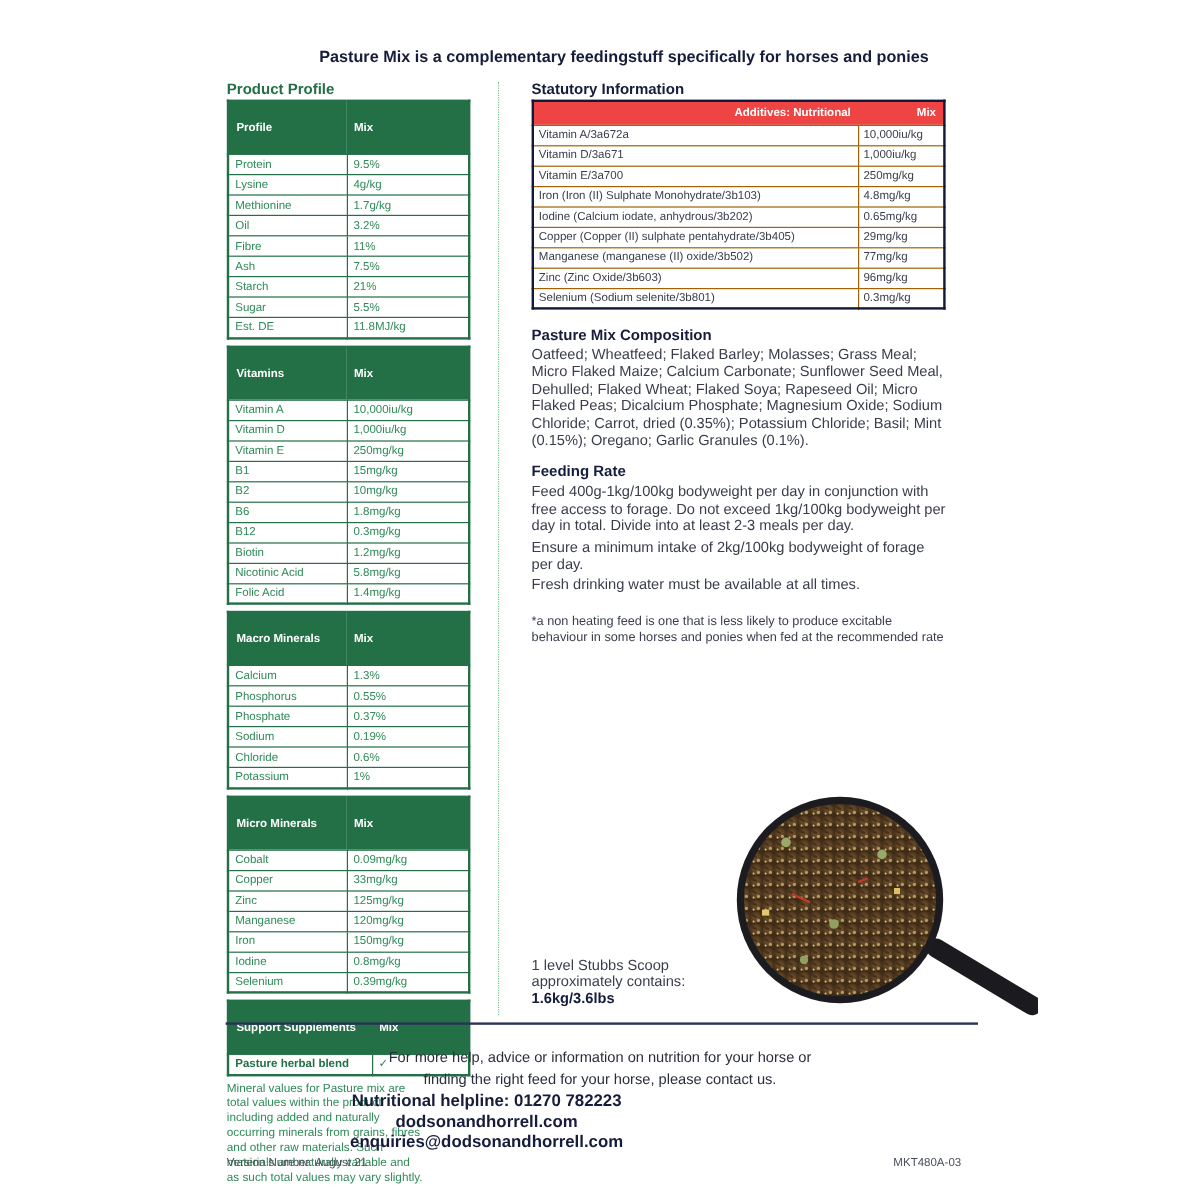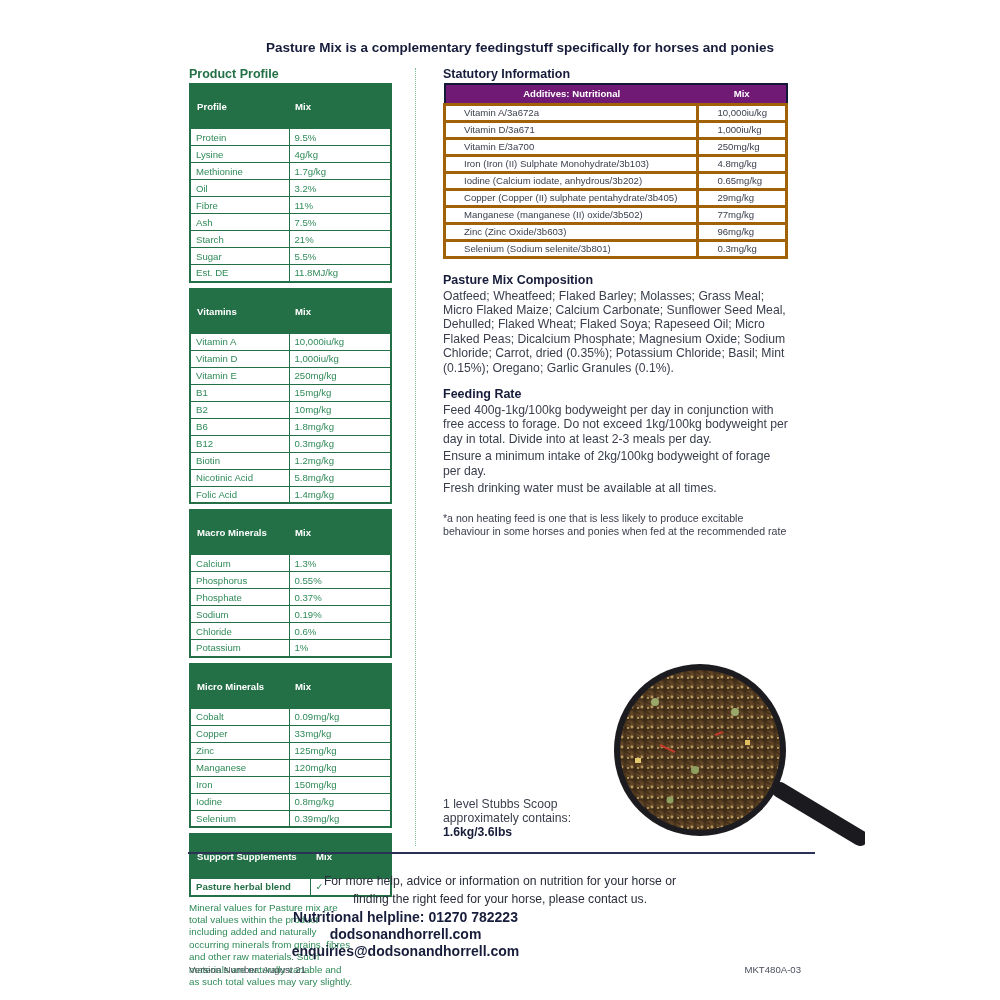--- a/index.html
+++ b/index.html
@@ -37,24 +37,24 @@
     }
 
     .right-col { position: absolute; left: 443px; top: 67px; width: 345px; }
     .section-title-navy { font-weight: bold; font-size: 12.5px; color: #161c3a; margin-bottom: 2px; }
 
     table.ntable {
       width: 345px; border-collapse: collapse; font-size: 9.6px; color: #3a3e4c;
       border: 2px solid #111838;
     }
     table.ntable th {
-      background: #701a75; color: #ffffff; font-weight: bold; text-align: center;
+      background: #ef4444; color: #ffffff; font-weight: bold; text-align: right;
       height: 20px; padding: 0 6px;
     }
-    table.ntable td { height: 17px; padding: 0 18px; border: 3px solid #a16207; }
+    table.ntable td { height: 17px; padding: 0 4px; border: 1px solid #a16207; }
     table.ntable .c1 { width: 271px; }
 
     .composition { margin-top: 14px; }
     .body-text { font-size: 12.2px; line-height: 14.4px; color: #3a3e4c; }
     .feeding { margin-top: 12px; }
     .feeding p { margin-bottom: 3px; }
     .footnote { font-size: 10.6px; line-height: 12.8px; color: #3a3e4c; margin-top: 17px; }
 
     .scoop-text { position: absolute; left: 443px; top: 798px; font-size: 12.2px; line-height: 13.8px; color: #3a3e4c; }
     .scoop-text .strong { font-weight: bold; color: #161c3a; }

